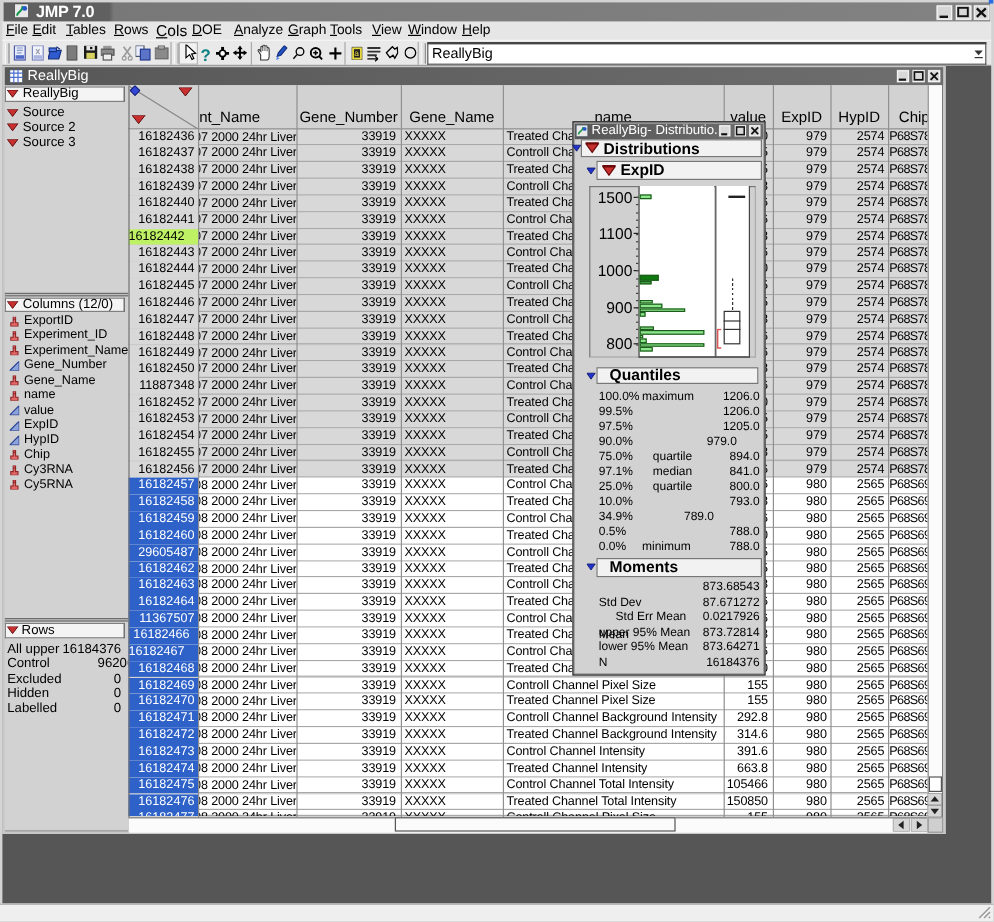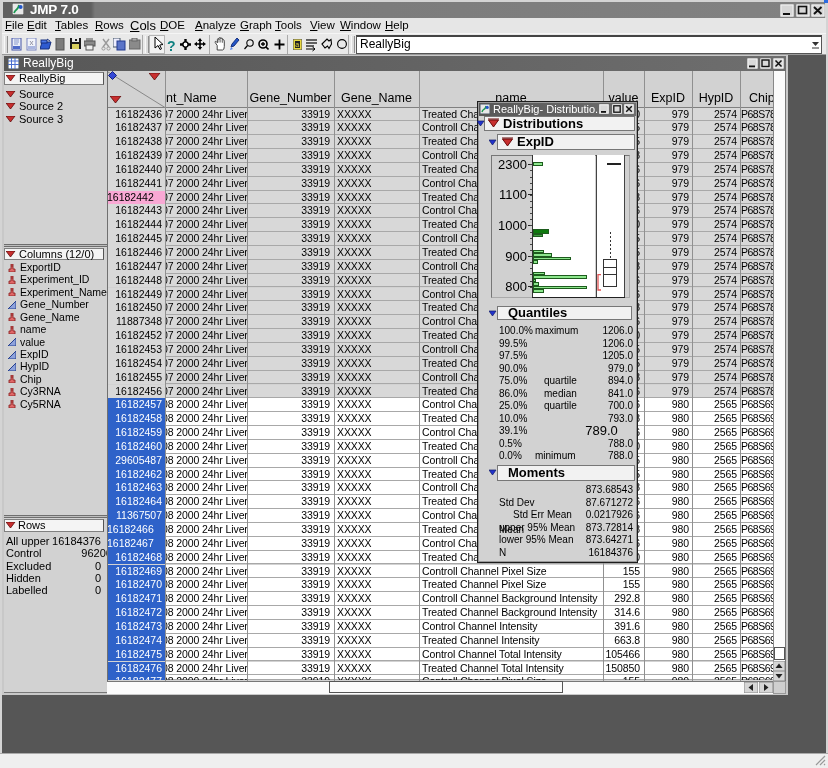--- a/index.html
+++ b/index.html
@@ -337,21 +337,21 @@
 <div class="abs" style="left:107px;top:176.8px;width:58px;height:13.8px;background:#d8d8d8;color:#000;line-height:13.8px;font-size:10.5px;text-align:right;padding-right:3px;overflow:hidden;">16182441</div>
 <div class="abs" style="left:165px;top:176.8px;width:82px;height:13.8px;line-height:13.8px;font-size:10.5px;letter-spacing:-0.1px;overflow:hidden;white-space:nowrap;padding-left:2px;text-indent:-5px;">07 2000 24hr Liver</div>
 <div class="abs" style="left:247px;top:176.8px;width:87px;height:13.8px;line-height:13.8px;font-size:10.5px;letter-spacing:-0.1px;overflow:hidden;white-space:nowrap;text-align:right;padding-right:4px;">33919</div>
 <div class="abs" style="left:334px;top:176.8px;width:85px;height:13.8px;line-height:13.8px;font-size:10.5px;letter-spacing:-0.1px;overflow:hidden;white-space:nowrap;padding-left:3px;">XXXXX</div>
 <div class="abs" style="left:419px;top:176.8px;width:184px;height:13.8px;line-height:13.8px;font-size:10.5px;letter-spacing:-0.1px;overflow:hidden;white-space:nowrap;padding-left:3px;">Control Channel Intensity</div>
 <div class="abs" style="left:603px;top:176.8px;width:41px;height:13.8px;line-height:13.8px;font-size:10.5px;letter-spacing:-0.1px;overflow:hidden;white-space:nowrap;text-align:right;padding-right:4px;">391.6</div>
 <div class="abs" style="left:644px;top:176.8px;width:48px;height:13.8px;line-height:13.8px;font-size:10.5px;letter-spacing:-0.1px;overflow:hidden;white-space:nowrap;text-align:right;padding-right:3px;">979</div>
 <div class="abs" style="left:692px;top:176.8px;width:48px;height:13.8px;line-height:13.8px;font-size:10.5px;letter-spacing:-0.1px;overflow:hidden;white-space:nowrap;text-align:right;padding-right:3px;">2574</div>
 <div class="abs" style="left:740px;top:176.8px;width:33px;height:13.8px;line-height:13.8px;font-size:10.5px;letter-spacing:-0.1px;overflow:hidden;white-space:nowrap;letter-spacing:-0.5px;padding-left:1px;">P68S78S</div>
 <div class="abs" style="left:107px;top:190.6px;width:666px;height:13.8px;background:#d8d8d8;border-bottom:1px solid #a8a8a8;overflow:hidden;"></div>
-<div class="abs" style="left:107px;top:190.6px;width:58px;height:13.8px;background:#f9a8d4;color:#000;line-height:13.8px;font-size:10.5px;text-align:left;padding-right:11px;overflow:hidden;">16182442</div>
+<div class="abs" style="left:107px;top:190.6px;width:58px;height:13.8px;background:#bef264;color:#000;line-height:13.8px;font-size:10.5px;text-align:center;padding-right:11px;overflow:hidden;">16182442</div>
 <div class="abs" style="left:165px;top:190.6px;width:82px;height:13.8px;line-height:13.8px;font-size:10.5px;letter-spacing:-0.1px;overflow:hidden;white-space:nowrap;padding-left:2px;text-indent:-5px;">07 2000 24hr Liver</div>
 <div class="abs" style="left:247px;top:190.6px;width:87px;height:13.8px;line-height:13.8px;font-size:10.5px;letter-spacing:-0.1px;overflow:hidden;white-space:nowrap;text-align:right;padding-right:4px;">33919</div>
 <div class="abs" style="left:334px;top:190.6px;width:85px;height:13.8px;line-height:13.8px;font-size:10.5px;letter-spacing:-0.1px;overflow:hidden;white-space:nowrap;padding-left:3px;">XXXXX</div>
 <div class="abs" style="left:419px;top:190.6px;width:184px;height:13.8px;line-height:13.8px;font-size:10.5px;letter-spacing:-0.1px;overflow:hidden;white-space:nowrap;padding-left:3px;">Treated Channel Intensity</div>
 <div class="abs" style="left:603px;top:190.6px;width:41px;height:13.8px;line-height:13.8px;font-size:10.5px;letter-spacing:-0.1px;overflow:hidden;white-space:nowrap;text-align:right;padding-right:4px;">663.8</div>
 <div class="abs" style="left:644px;top:190.6px;width:48px;height:13.8px;line-height:13.8px;font-size:10.5px;letter-spacing:-0.1px;overflow:hidden;white-space:nowrap;text-align:right;padding-right:3px;">979</div>
 <div class="abs" style="left:692px;top:190.6px;width:48px;height:13.8px;line-height:13.8px;font-size:10.5px;letter-spacing:-0.1px;overflow:hidden;white-space:nowrap;text-align:right;padding-right:3px;">2574</div>
 <div class="abs" style="left:740px;top:190.6px;width:33px;height:13.8px;line-height:13.8px;font-size:10.5px;letter-spacing:-0.1px;overflow:hidden;white-space:nowrap;letter-spacing:-0.5px;padding-left:1px;">P68S78S</div>
 <div class="abs" style="left:107px;top:204.4px;width:666px;height:13.8px;background:#d8d8d8;border-bottom:1px solid #a8a8a8;overflow:hidden;"></div>
 <div class="abs" style="left:107px;top:204.4px;width:58px;height:13.8px;background:#d8d8d8;color:#000;line-height:13.8px;font-size:10.5px;text-align:right;padding-right:3px;overflow:hidden;">16182443</div>
@@ -577,21 +577,21 @@
 <div class="abs" style="left:107px;top:509.1px;width:58px;height:13.8px;background:#2e62c9;color:#fff;line-height:13.8px;font-size:10.5px;text-align:right;padding-right:3px;overflow:hidden;">11367507</div>
 <div class="abs" style="left:165px;top:509.1px;width:82px;height:13.8px;line-height:13.8px;font-size:10.5px;letter-spacing:-0.1px;overflow:hidden;white-space:nowrap;padding-left:2px;text-indent:-5px;">08 2000 24hr Liver</div>
 <div class="abs" style="left:247px;top:509.1px;width:87px;height:13.8px;line-height:13.8px;font-size:10.5px;letter-spacing:-0.1px;overflow:hidden;white-space:nowrap;text-align:right;padding-right:4px;">33919</div>
 <div class="abs" style="left:334px;top:509.1px;width:85px;height:13.8px;line-height:13.8px;font-size:10.5px;letter-spacing:-0.1px;overflow:hidden;white-space:nowrap;padding-left:3px;">XXXXX</div>
 <div class="abs" style="left:419px;top:509.1px;width:184px;height:13.8px;line-height:13.8px;font-size:10.5px;letter-spacing:-0.1px;overflow:hidden;white-space:nowrap;padding-left:3px;">Control Channel Intensity</div>
 <div class="abs" style="left:603px;top:509.1px;width:41px;height:13.8px;line-height:13.8px;font-size:10.5px;letter-spacing:-0.1px;overflow:hidden;white-space:nowrap;text-align:right;padding-right:4px;">391.6</div>
 <div class="abs" style="left:644px;top:509.1px;width:48px;height:13.8px;line-height:13.8px;font-size:10.5px;letter-spacing:-0.1px;overflow:hidden;white-space:nowrap;text-align:right;padding-right:3px;">980</div>
 <div class="abs" style="left:692px;top:509.1px;width:48px;height:13.8px;line-height:13.8px;font-size:10.5px;letter-spacing:-0.1px;overflow:hidden;white-space:nowrap;text-align:right;padding-right:3px;">2565</div>
 <div class="abs" style="left:740px;top:509.1px;width:33px;height:13.8px;line-height:13.8px;font-size:10.5px;letter-spacing:-0.1px;overflow:hidden;white-space:nowrap;letter-spacing:-0.5px;padding-left:1px;">P68S699</div>
 <div class="abs" style="left:107px;top:523.0px;width:666px;height:13.8px;background:#ffffff;border-bottom:1px solid #a8a8a8;overflow:hidden;"></div>
-<div class="abs" style="left:107px;top:523.0px;width:58px;height:13.8px;background:#2e62c9;color:#fff;line-height:13.8px;font-size:10.5px;text-align:left;padding-right:3px;overflow:hidden;">16182466</div>
+<div class="abs" style="left:107px;top:523.0px;width:58px;height:13.8px;background:#2e62c9;color:#fff;line-height:13.8px;font-size:10.5px;text-align:center;padding-right:3px;overflow:hidden;">16182466</div>
 <div class="abs" style="left:165px;top:523.0px;width:82px;height:13.8px;line-height:13.8px;font-size:10.5px;letter-spacing:-0.1px;overflow:hidden;white-space:nowrap;padding-left:2px;text-indent:-5px;">08 2000 24hr Liver</div>
 <div class="abs" style="left:247px;top:523.0px;width:87px;height:13.8px;line-height:13.8px;font-size:10.5px;letter-spacing:-0.1px;overflow:hidden;white-space:nowrap;text-align:right;padding-right:4px;">33919</div>
 <div class="abs" style="left:334px;top:523.0px;width:85px;height:13.8px;line-height:13.8px;font-size:10.5px;letter-spacing:-0.1px;overflow:hidden;white-space:nowrap;padding-left:3px;">XXXXX</div>
 <div class="abs" style="left:419px;top:523.0px;width:184px;height:13.8px;line-height:13.8px;font-size:10.5px;letter-spacing:-0.1px;overflow:hidden;white-space:nowrap;padding-left:3px;">Treated Channel Intensity</div>
 <div class="abs" style="left:603px;top:523.0px;width:41px;height:13.8px;line-height:13.8px;font-size:10.5px;letter-spacing:-0.1px;overflow:hidden;white-space:nowrap;text-align:right;padding-right:4px;">663.8</div>
 <div class="abs" style="left:644px;top:523.0px;width:48px;height:13.8px;line-height:13.8px;font-size:10.5px;letter-spacing:-0.1px;overflow:hidden;white-space:nowrap;text-align:right;padding-right:3px;">980</div>
 <div class="abs" style="left:692px;top:523.0px;width:48px;height:13.8px;line-height:13.8px;font-size:10.5px;letter-spacing:-0.1px;overflow:hidden;white-space:nowrap;text-align:right;padding-right:3px;">2565</div>
 <div class="abs" style="left:740px;top:523.0px;width:33px;height:13.8px;line-height:13.8px;font-size:10.5px;letter-spacing:-0.1px;overflow:hidden;white-space:nowrap;letter-spacing:-0.5px;padding-left:1px;">P68S699</div>
 <div class="abs" style="left:107px;top:536.8px;width:666px;height:13.8px;background:#ffffff;border-bottom:1px solid #a8a8a8;overflow:hidden;"></div>
 <div class="abs" style="left:107px;top:536.8px;width:58px;height:13.8px;background:#2e62c9;color:#fff;line-height:13.8px;font-size:10.5px;text-align:right;padding-right:19px;overflow:hidden;">16182467</div>
@@ -769,21 +769,21 @@
 <svg class="abs" style="left:489px;top:139px" width="8" height="7">
     <path d="M0 1 h7 l-3.5 5 Z" fill="#2233cc" stroke="#101a66" stroke-width="0.7"></path>
   </svg>
 <svg class="abs" style="left:501px;top:136px" width="13" height="11">
     <path d="M1 2 h11 M1.5 3 h10 l-5 7 Z" stroke="#6a0a0a" stroke-width="1" fill="#c82f2f"></path>
   </svg>
 <div class="abs" style="left:491px;top:155px;width:139px;height:143px;background:#d0d0d0;border:1px solid #aaa;border-top-color:#777;border-left-color:#777;"></div>
 <div class="abs" style="left:532px;top:155px;width:63px;height:141.5px;background:#fff;border-left:1px solid #333;"></div>
 <div class="abs" style="left:596px;top:155px;width:29px;height:141.5px;background:#fff;border-left:1px solid #444;border-right:1px solid #444;"></div>
 <div class="abs" style="left:532px;top:296.5px;width:93px;height:1.5px;background:#222;"></div>
-<div class="abs" style="left:491px;top:156.8px;width:36px;height:15px;line-height:15px;font-size:13px;text-align:right;">2300</div>
+<div class="abs" style="left:491px;top:156.8px;width:36px;height:15px;line-height:15px;font-size:13px;text-align:right;">1500</div>
 <div class="abs" style="left:527.5px;top:163.8px;width:4.5px;height:1px;background:#222;"></div>
 <div class="abs" style="left:491px;top:187.4px;width:36px;height:15px;line-height:15px;font-size:13px;text-align:right;">1100</div>
 <div class="abs" style="left:527.5px;top:194.4px;width:4.5px;height:1px;background:#222;"></div>
 <div class="abs" style="left:491px;top:217.9px;width:36px;height:15px;line-height:15px;font-size:13px;text-align:right;">1000</div>
 <div class="abs" style="left:527.5px;top:224.9px;width:4.5px;height:1px;background:#222;"></div>
 <div class="abs" style="left:491px;top:248.5px;width:36px;height:15px;line-height:15px;font-size:13px;text-align:right;">900</div>
 <div class="abs" style="left:527.5px;top:255.5px;width:4.5px;height:1px;background:#222;"></div>
 <div class="abs" style="left:491px;top:279.1px;width:36px;height:15px;line-height:15px;font-size:13px;text-align:right;">800</div>
 <div class="abs" style="left:527.5px;top:286.1px;width:4.5px;height:1px;background:#222;"></div>
 <div class="abs" style="left:529.8px;top:164.3px;width:2.2px;height:1px;background:#444;"></div>
@@ -834,34 +834,34 @@
     <path d="M0 1 h7 l-3.5 5 Z" fill="#2233cc" stroke="#101a66" stroke-width="0.7"></path>
   </svg>
 <div class="abs" style="left:499px;top:325.0px;height:12.5px;line-height:12.5px;font-size:10px;">100.0%</div>
 <div class="abs" style="left:535px;top:325.0px;height:12.5px;line-height:12.5px;font-size:10px;">maximum</div>
 <div class="abs" style="left:570px;top:325.0px;width:63px;height:12.5px;line-height:12.5px;font-size:10px;text-align:right;">1206.0</div>
 <div class="abs" style="left:499px;top:337.5px;height:12.5px;line-height:12.5px;font-size:10px;">99.5%</div>
 <div class="abs" style="left:570px;top:337.5px;width:63px;height:12.5px;line-height:12.5px;font-size:10px;text-align:right;">1206.0</div>
 <div class="abs" style="left:499px;top:350.0px;height:12.5px;line-height:12.5px;font-size:10px;">97.5%</div>
 <div class="abs" style="left:570px;top:350.0px;width:63px;height:12.5px;line-height:12.5px;font-size:10px;text-align:right;">1205.0</div>
 <div class="abs" style="left:499px;top:362.5px;height:12.5px;line-height:12.5px;font-size:10px;">90.0%</div>
-<div class="abs" style="left:570px;top:362.5px;width:63px;height:12.5px;line-height:12.5px;font-size:10px;text-align:right;">979.0</div>
+<div class="abs" style="left:570px;top:362.5px;width:63px;height:12.5px;line-height:12.5px;font-size:10px;text-align:center;">979.0</div>
 <div class="abs" style="left:499px;top:375.0px;height:12.5px;line-height:12.5px;font-size:10px;">75.0%</div>
 <div class="abs" style="left:544px;top:375.0px;height:12.5px;line-height:12.5px;font-size:10px;">quartile</div>
 <div class="abs" style="left:570px;top:375.0px;width:63px;height:12.5px;line-height:12.5px;font-size:10px;text-align:right;">894.0</div>
-<div class="abs" style="left:499px;top:387.5px;height:12.5px;line-height:12.5px;font-size:10px;">86.0%</div>
+<div class="abs" style="left:499px;top:387.5px;height:12.5px;line-height:12.5px;font-size:10px;">97.1%</div>
 <div class="abs" style="left:544px;top:387.5px;height:12.5px;line-height:12.5px;font-size:10px;">median</div>
 <div class="abs" style="left:570px;top:387.5px;width:63px;height:12.5px;line-height:12.5px;font-size:10px;text-align:right;">841.0</div>
 <div class="abs" style="left:499px;top:400.0px;height:12.5px;line-height:12.5px;font-size:10px;">25.0%</div>
 <div class="abs" style="left:544px;top:400.0px;height:12.5px;line-height:12.5px;font-size:10px;">quartile</div>
-<div class="abs" style="left:570px;top:400.0px;width:63px;height:12.5px;line-height:12.5px;font-size:10px;text-align:right;">700.0</div>
+<div class="abs" style="left:570px;top:400.0px;width:63px;height:12.5px;line-height:12.5px;font-size:10px;text-align:right;">800.0</div>
 <div class="abs" style="left:499px;top:412.5px;height:12.5px;line-height:12.5px;font-size:10px;">10.0%</div>
 <div class="abs" style="left:570px;top:412.5px;width:63px;height:12.5px;line-height:12.5px;font-size:10px;text-align:right;">793.0</div>
-<div class="abs" style="left:499px;top:425.0px;height:12.5px;line-height:12.5px;font-size:10px;">39.1%</div>
-<div class="abs" style="left:570px;top:425.0px;width:63px;height:12.5px;line-height:12.5px;font-size:13px;text-align:center;">789.0</div>
+<div class="abs" style="left:499px;top:425.0px;height:12.5px;line-height:12.5px;font-size:10px;">34.9%</div>
+<div class="abs" style="left:570px;top:425.0px;width:63px;height:12.5px;line-height:12.5px;font-size:10px;text-align:left;">789.0</div>
 <div class="abs" style="left:499px;top:437.5px;height:12.5px;line-height:12.5px;font-size:10px;">0.5%</div>
 <div class="abs" style="left:570px;top:437.5px;width:63px;height:12.5px;line-height:12.5px;font-size:10px;text-align:right;">788.0</div>
 <div class="abs" style="left:499px;top:450.0px;height:12.5px;line-height:12.5px;font-size:10px;">0.0%</div>
 <div class="abs" style="left:535px;top:450.0px;height:12.5px;line-height:12.5px;font-size:10px;">minimum</div>
 <div class="abs" style="left:570px;top:450.0px;width:63px;height:12.5px;line-height:12.5px;font-size:10px;text-align:right;">788.0</div>
 <div class="abs" style="left:497px;top:465px;width:138px;height:16px;background:#f2f2f2;border:1px solid #777;"></div>
 <div class="abs" style="left:508px;top:465px;height:16px;line-height:16px;font-weight:bold;font-size:13px;">Moments</div>
 <svg class="abs" style="left:489px;top:469px" width="8" height="7">
     <path d="M0 1 h7 l-3.5 5 Z" fill="#2233cc" stroke="#101a66" stroke-width="0.7"></path>
   </svg>

